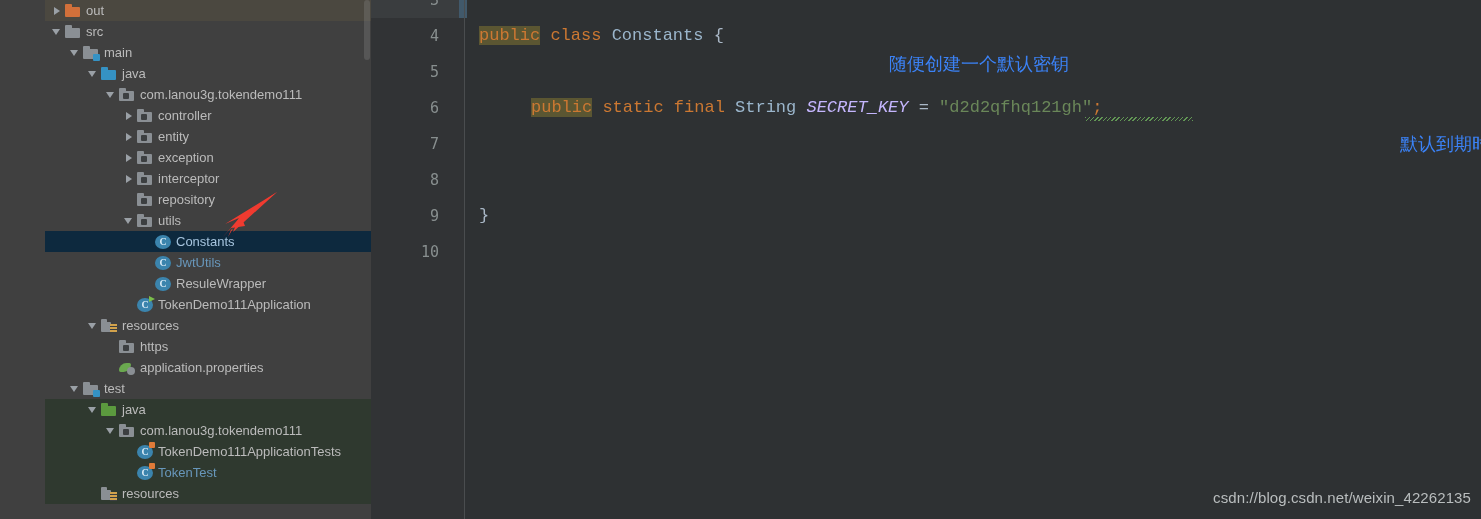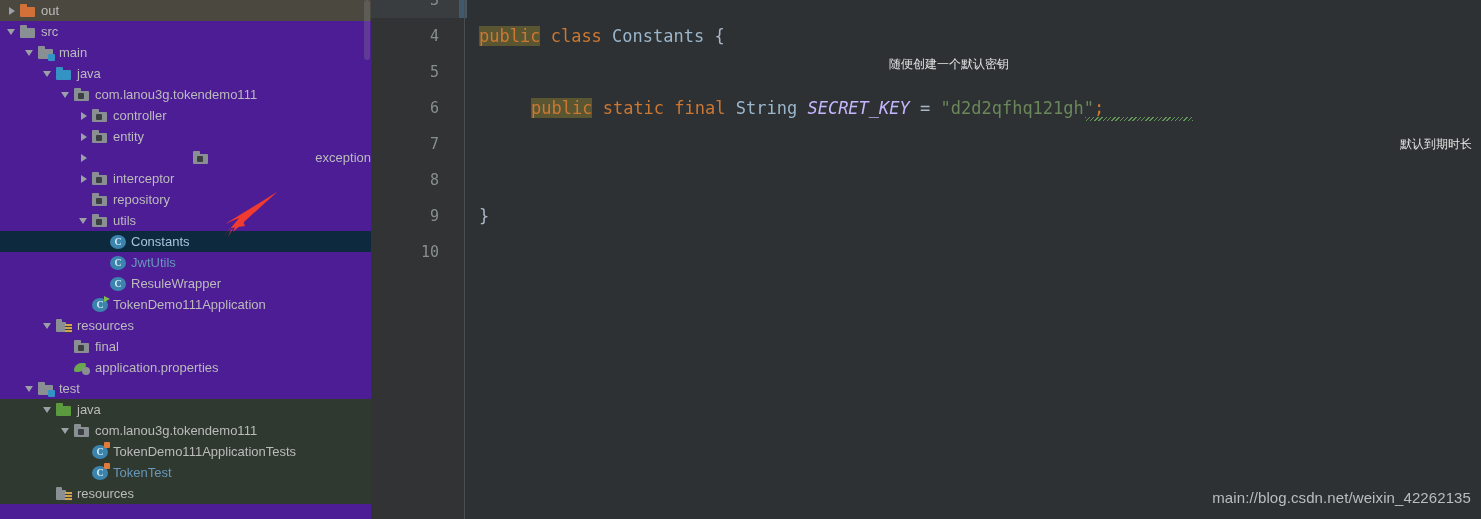--- a/index.html
+++ b/index.html
@@ -8,23 +8,24 @@
     background: #2b2b2b;
     font-family: "Liberation Sans", sans-serif;
     overflow: hidden;
   }
   #root { position: relative; width: 1481px; height: 519px; display: flex; }
 
   
   #sidebar {
     position: relative;
     width: 371px; height: 519px;
-    background: #4c1d95;
+    background: #404040;
     overflow: hidden;
     flex: 0 0 371px;
+    padding-left: 45px;
   }
   .tree-row {
     position: relative;
     height: 21px;
     display: flex;
     align-items: center;
     white-space: nowrap;
     font-size: 13px;
     color: #a9b7c6;
     font-family: "Liberation Sans", sans-serif;
@@ -148,38 +149,38 @@
   }
   #gutter-edge {
     position: absolute; left: 93px; top: 0; width: 1px; height: 519px; background: #4a4d4f;
   }
   #code {
     position: absolute; left: 94px; top: 0; right: 0; height: 519px;
     font-family: "DejaVu Sans Mono", monospace;
     font-size: 17px;
   }
   .cline {
-    position: absolute; left: 0; height: 36px; line-height: 36px; white-space: pre;
+    position: absolute; left: 0; height: 36px; line-height: 36px; white-space: pre; font-family: Liberation Mono, monospace;
   }
   .kw   { color: #cc7832; }
   .cname{ color: #9bb6cc; }
   .cnst { color: #c4b5fd; font-style: italic; }
   .str  { color: #6a8759; }
   .num  { color: #6897bb; }
   .pnc  { color: #a9b7c6; }
   .semi { color: #cc7832; }
   .hl-kw {
     background: #5b5632; color: #cc7832;
   }
   .squiggle {
     position: absolute; height: 4px; width: 136px;
     background: repeating-linear-gradient(135deg,#629755 0 1px, transparent 1px 3px);
   }
   .cn-note {
-    position: absolute; color: #e5e5e5; font-size: 12px;
+    position: absolute; color: #3b82f6; font-size: 18px;
     font-family: "DejaVu Sans", sans-serif; white-space: nowrap; text-align: right;
   }
   #watermark {
     position: absolute; right: 10px; bottom: 13px;
     color: #b9bdbe; font-size: 15px;
     font-family: "Liberation Sans", sans-serif;
     letter-spacing: .1px;
   }
 </style>
 </head>
@@ -225,21 +226,21 @@
           </span>
           <span class="lbl">controller</span>
         </div>
         <div class="tree-row" style="padding-left: 78px;">
           <span class="arrow right"></span>
           <span class="ic pkg">
             <span class="inner"></span>
           </span>
           <span class="lbl">entity</span>
         </div>
-        <div class="tree-row" style="padding-left: 78px; justify-content: space-between;">
+        <div class="tree-row" style="padding-left: 78px;">
           <span class="arrow right"></span>
           <span class="ic pkg">
             <span class="inner"></span>
           </span>
           <span class="lbl">exception</span>
         </div>
         <div class="tree-row" style="padding-left: 78px;">
           <span class="arrow right"></span>
           <span class="ic pkg">
             <span class="inner"></span>
@@ -285,21 +286,21 @@
           <span class="ic respkg">
             <span class="lines2"></span>
           </span>
           <span class="lbl">resources</span>
         </div>
         <div class="tree-row" style="padding-left: 60px;">
           <span class="arrow none"></span>
           <span class="ic pkg">
             <span class="inner"></span>
           </span>
-          <span class="lbl">final</span>
+          <span class="lbl">https</span>
         </div>
         <div class="tree-row" style="padding-left: 60px;">
           <span class="arrow none"></span>
           <span class="ic spring"></span>
           <span class="lbl">application.properties</span>
         </div>
         <div class="tree-row" style="padding-left: 24px;">
           <span class="arrow down"></span>
           <span class="ic folder folder-gray">
             <span class="badge blue"></span>
@@ -367,16 +368,16 @@
 
     <div id="code">
         <div class="cline" style="top: 18px; left: 14px;"><span class="hl-kw">public</span><span class="pnc"> </span><span class="kw">class</span><span class="pnc"> </span><span class="cname">Constants</span><span class="pnc"> {</span></div>
         <div class="cline" style="top: 90px; left: 66px;"><span class="hl-kw">public</span><span class="pnc"> </span><span class="kw">static final</span><span class="pnc"> </span><span class="cname">String</span><span class="pnc"> </span><span class="cnst">SECRET_KEY</span><span class="pnc"> = </span><span class="str">"d2d2qfhq121gh"</span><span class="semi">;</span></div>
         <div class="cline" style="top: 198px; left: 14px;"><span class="pnc">}</span></div>
         <div class="squiggle" style="left: 620px; top: 117px; width: 108px;"></div>
         <div class="cn-note" style="left: 424px; top: 46px; height: 36px; line-height: 36px;">随便创建一个默认密钥</div>
         <div class="cn-note" style="left: 935px; top: 126px; height: 36px; line-height: 36px;">默认到期时长</div>
       </div>
 
-    <div id="watermark">main://blog.csdn.net/weixin_42262135</div>
+    <div id="watermark">csdn://blog.csdn.net/weixin_42262135</div>
   </div>
 
 </div>
 
 </body></html>

